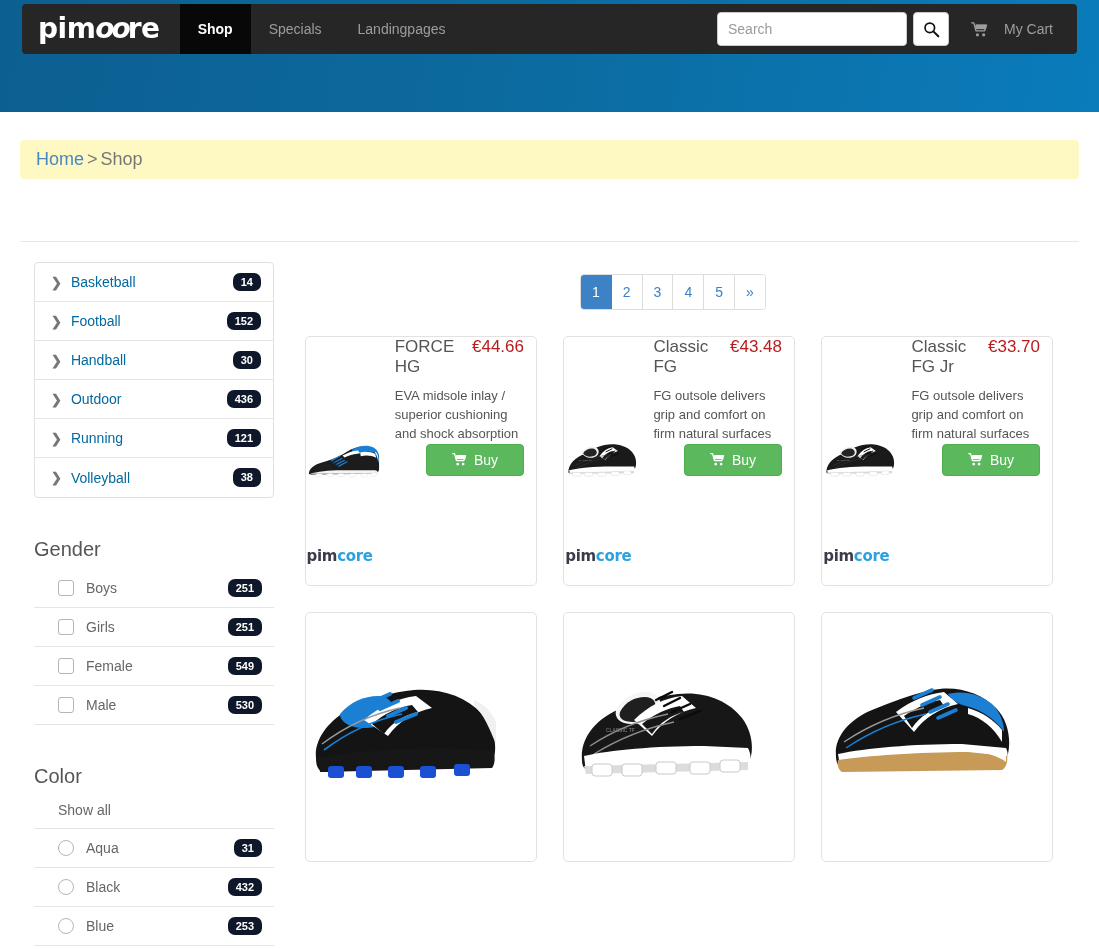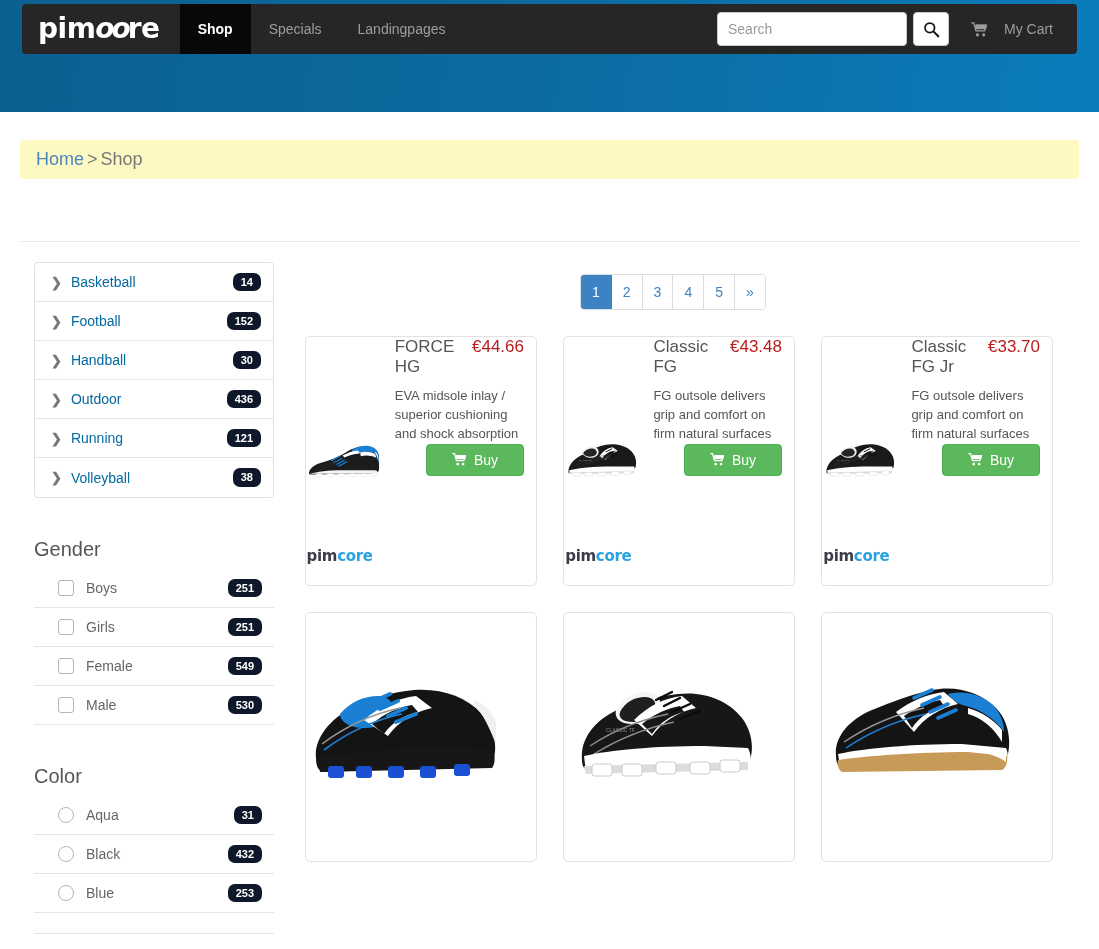--- a/index.html
+++ b/index.html
@@ -428,20 +428,21 @@
         </div>
         <div class="opt-item">
           <span class="cb"></span>
           <span class="opt-label">Male</span>
           <span class="badge">530</span>
         </div>
       </div>
 
       <h3 class="filter-title spaced">Color</h3>
       <div class="opt-list">
+        <div class="show-all">Show all</div>
         <div class="opt-item">
           <span class="rb"></span>
           <span class="opt-label">Aqua</span>
           <span class="badge">31</span>
         </div>
         <div class="opt-item">
           <span class="rb"></span>
           <span class="opt-label">Black</span>
           <span class="badge">432</span>
         </div>

